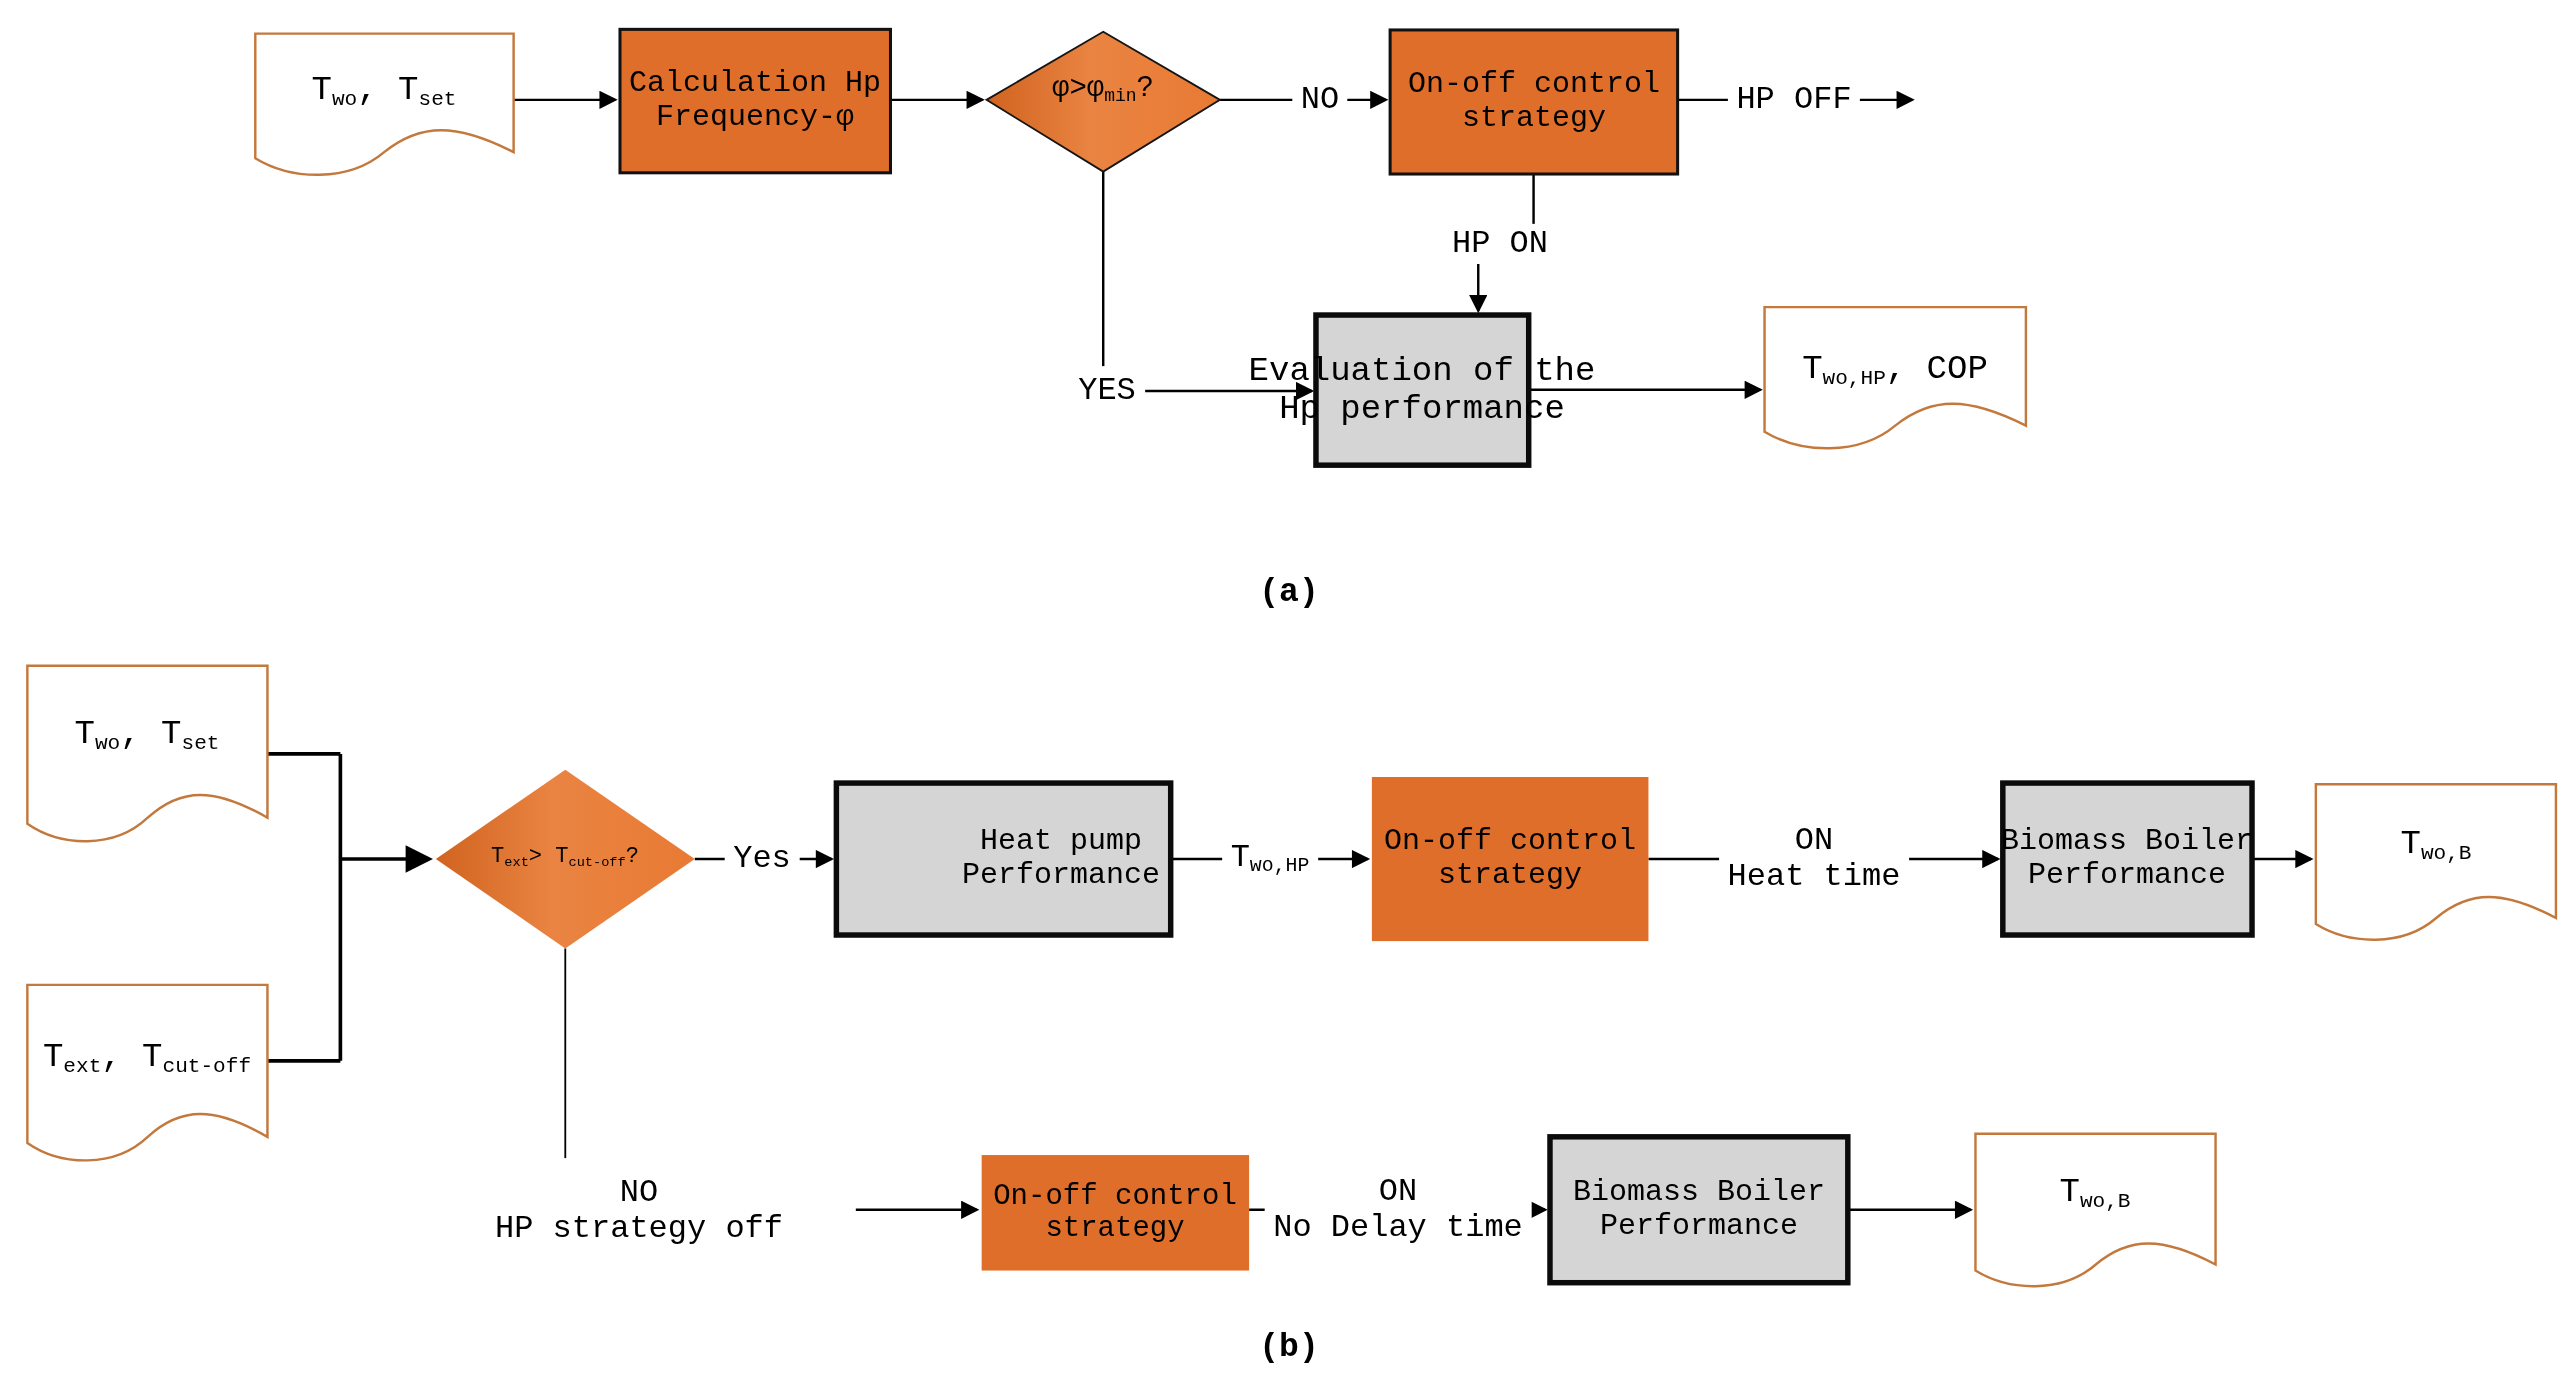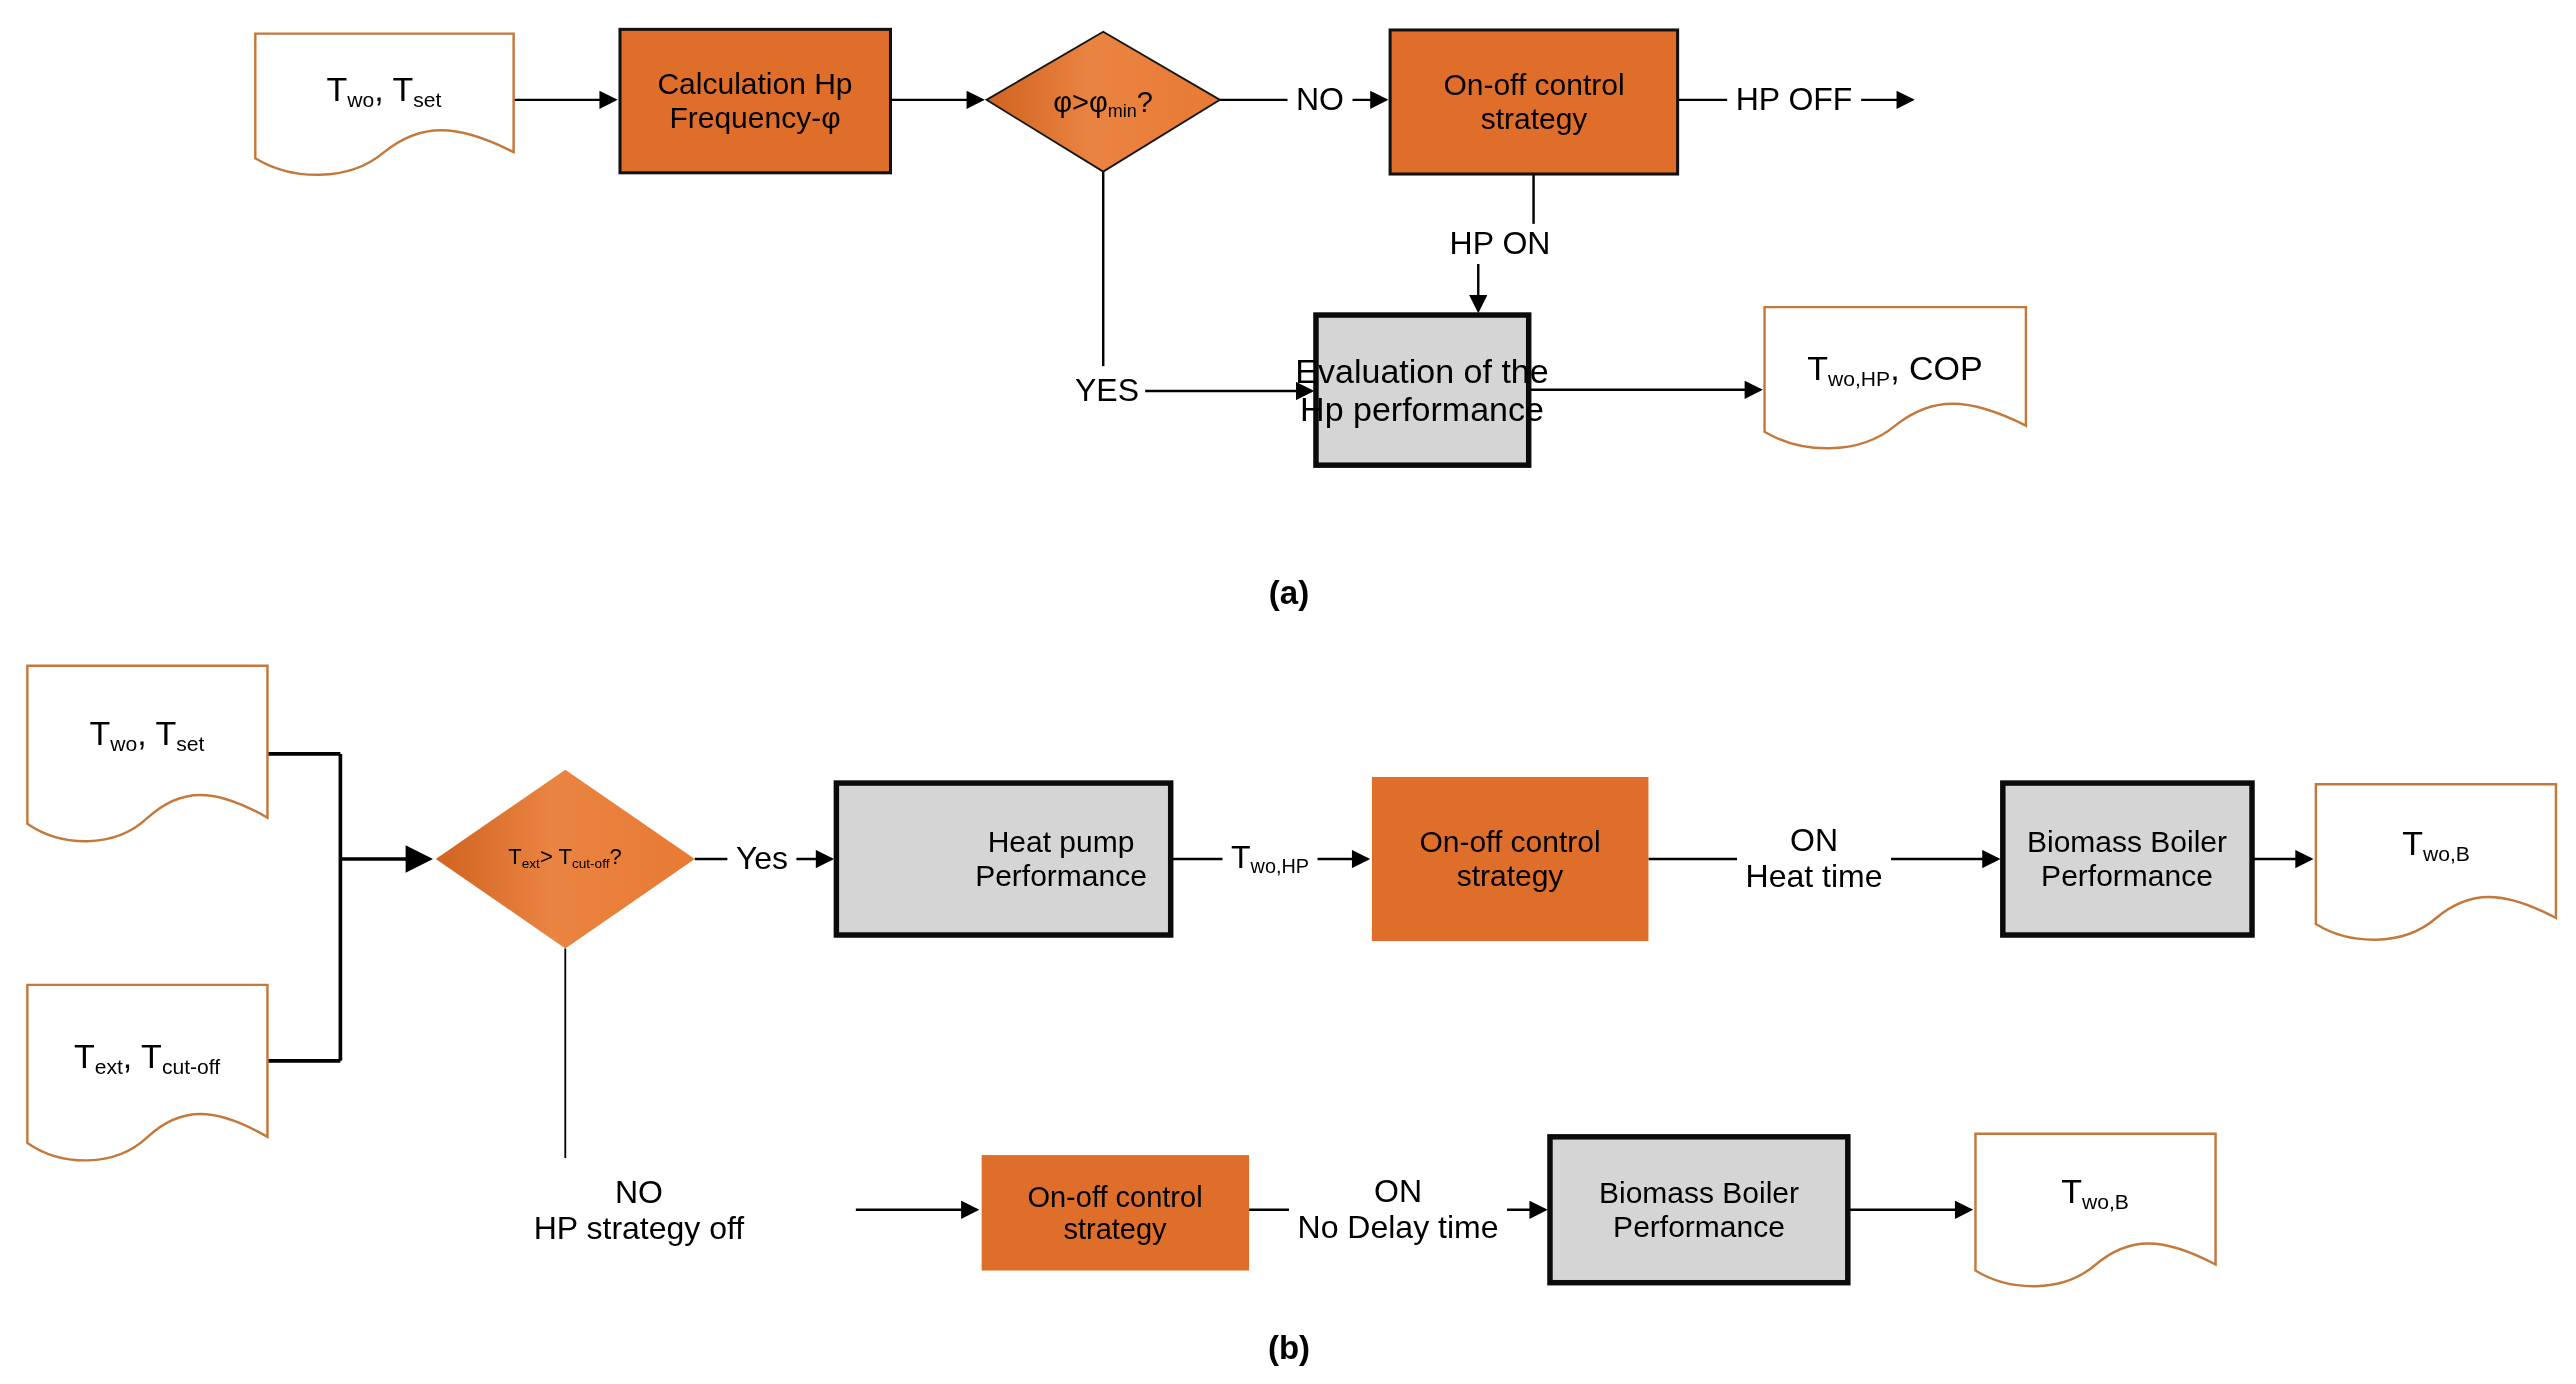--- a/index.html
+++ b/index.html
@@ -1,17 +1,17 @@
 <!DOCTYPE html>
 <html style="font-size:9.7px"><head>
 <meta charset="utf-8">
 <style>
   html,body{margin:0;padding:0;background:#fff}
   #canvas{position:relative;width:2576px;height:1385px;background:#fff;
-          font-family:Liberation Sans, sans-serif;color:#000;overflow:hidden}
+          font-family:Liberation Mono, monospace;color:#000;overflow:hidden}
   #canvas svg{position:absolute;left:0;top:0}
   .lbl{position:absolute;transform:translate(-50%,-50%);text-align:center;
        line-height:1.12;white-space:nowrap;z-index:2}
   .doc-lbl{font-size:34px}
   .box-lbl{font-size:30px}
   .eval-lbl{font-size:34px}
   .dia-lbl-a{font-size:29px}
   .dia-lbl-b{font-size:22px}
   .small{font-size:32px}
   .onwhite{background:#fff;padding:1.2px 8.5px}
@@ -89,21 +89,21 @@
     </g>
   </svg>
 
   <div class="lbl doc-lbl" style="left:384px;top:91px"><span>T</span><span class="sub">wo</span><span>, T</span><span class="sub">set</span></div>
 
   <div class="lbl box-lbl" style="left:755px;top:101px">
     <div>Calculation Hp</div>
     <div>Frequency-φ</div>
   </div>
 
-  <div class="lbl dia-lbl-a" style="left:1103px;top:104px"><span>φ&gt;φ</span><span class="sub">min</span><span>?</span></div>
+  <div class="lbl dia-lbl-a" style="left:1103px;top:90px"><span>φ&gt;φ</span><span class="sub">min</span><span>?</span></div>
 
   <div class="lbl small onwhite" style="left:1320px;top:100px">NO</div>
 
   <div class="lbl box-lbl" style="left:1534px;top:102px">
     <div>On-off control</div>
     <div>strategy</div>
   </div>
 
   <div class="lbl small onwhite" style="left:1794px;top:100px">HP OFF</div>
 

